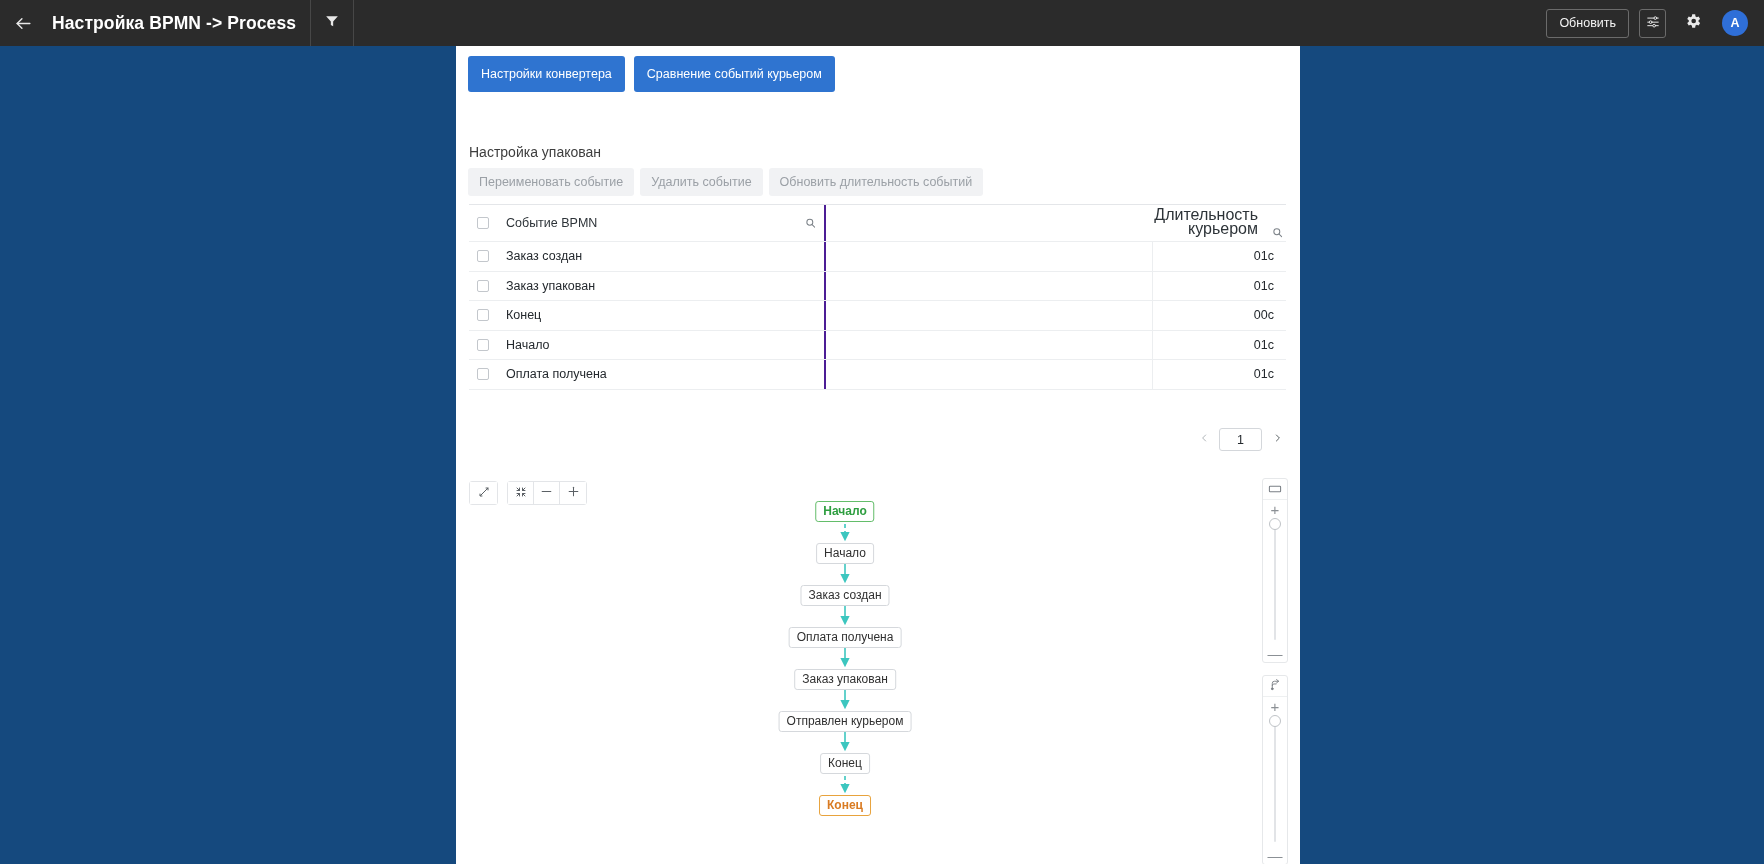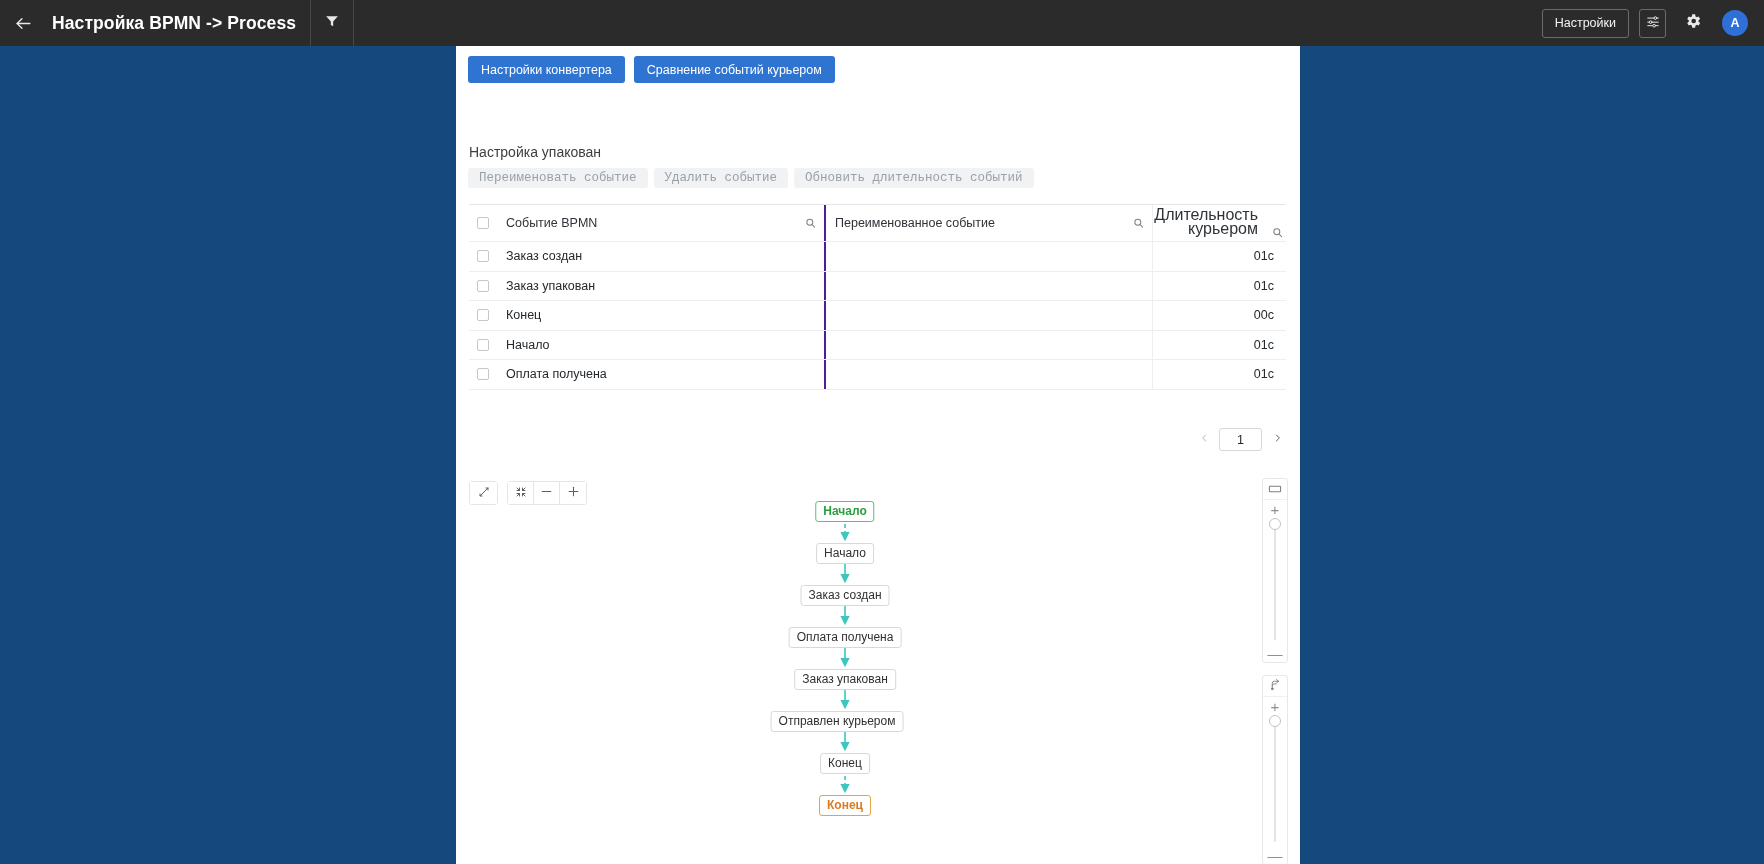--- a/index.html
+++ b/index.html
@@ -92,37 +92,37 @@
     width: 464px; height: 818px;
     background: #15497e;
   }
 
   
   .tabrow { position: absolute; top: 10px; left: 12px; display: flex; gap: 9px; }
   .tab-btn {
     background: #2f74d0; color: #ffffff;
     border: none; border-radius: 3px;
     font-size: 12.5px; font-family: "Liberation Sans", sans-serif;
-    height: 27px; padding: 0 13px;
+    height: 36px; padding: 0 13px;
     cursor: pointer; white-space: nowrap;
     display: flex; align-items: center;
   }
 
   .section-title {
     position: absolute; top: 98px; left: 13px;
     font-size: 14px; color: #3e3e3e;
   }
 
   
   .toolrow { position: absolute; top: 122px; left: 12px; display: flex; gap: 6px; }
   .tool-btn {
     background: #f1f2f4; color: #9ba0a6;
     border: none; border-radius: 3px;
-    font-size: 12.5px; font-family: Liberation Mono, monospace;
-    height: 20px; padding: 0 11px;
+    font-size: 12.5px; font-family: Liberation Sans, sans-serif;
+    height: 28px; padding: 0 11px;
     cursor: default; white-space: nowrap;
     display: flex; align-items: center;
   }
 
   
   .table {
     position: absolute; top: 158px; left: 13px;
     width: 817px;
     border-top: 1px solid #e4e6e9;
     font-size: 12.5px; color: #24292e;
@@ -274,21 +274,21 @@
     <div class="topbar-sep"></div>
     <div class="filter-btn">
       <span>
         <svg width="14" height="14" viewBox="0 0 24 24" fill="#e8e8e8">
           <polygon points="2,4 22,4 14,13 14,21 10,19 10,13"></polygon>
         </svg>
       </span>
     </div>
     <div class="topbar-sep"></div>
     <div class="topbar-spacer"></div>
-    <button class="edit-btn">Настройки</button>
+    <button class="edit-btn">Обновить</button>
     <div class="icon-sq-btn">
       <span>
         <svg width="14" height="14" viewBox="0 0 24 24" fill="none" stroke="#e8e8e8" stroke-width="1.7" stroke-linecap="round">
           <line x1="3" y1="7" x2="21" y2="7"></line>
             <circle cx="16" cy="7" r="2.3" fill="#2b2b2b"></circle>
           <line x1="3" y1="14" x2="21" y2="14"></line>
             <circle cx="8" cy="14" r="2.3" fill="#2b2b2b"></circle>
           <line x1="3" y1="20" x2="21" y2="20"></line>
             <circle cx="14" cy="20" r="2.3" fill="#2b2b2b"></circle>
         </svg>
@@ -335,29 +335,20 @@
           </div>
           <div class="c-name">
             <span>Событие BPMN</span>
             <span class="mag">
               <svg width="11" height="11" viewBox="0 0 24 24" fill="none" stroke="#7c8288" stroke-width="2.2">
                 <circle cx="10.5" cy="10.5" r="6.5"></circle>
                   <line x1="15.5" y1="15.5" x2="21" y2="21" stroke-linecap="round"></line>
               </svg>
             </span>
           </div>
-          <div class="c-ren">
-            <span>Переименованное событие</span>
-            <span class="mag">
-              <svg width="11" height="11" viewBox="0 0 24 24" fill="none" stroke="#7c8288" stroke-width="2.2">
-                <circle cx="10.5" cy="10.5" r="6.5"></circle>
-                  <line x1="15.5" y1="15.5" x2="21" y2="21" stroke-linecap="round"></line>
-              </svg>
-            </span>
-          </div>
           <div class="c-dur">
             <div class="dur-head">
               <div>Длительность</div>
               <div>курьером</div>
             </div>
             <span class="mag">
               <svg width="11" height="11" viewBox="0 0 24 24" fill="none" stroke="#7c8288" stroke-width="2.2">
                 <circle cx="10.5" cy="10.5" r="6.5"></circle>
                   <line x1="15.5" y1="15.5" x2="21" y2="21" stroke-linecap="round"></line>
               </svg>
@@ -489,21 +480,21 @@
           <line x1="376" y1="184" x2="376" y2="206" stroke="#3cc6bf" stroke-width="1.6" marker-end="url(#ah)"></line>
           <line x1="376" y1="226" x2="376" y2="248" stroke="#3cc6bf" stroke-width="1.6" marker-end="url(#ah)"></line>
           <line x1="376" y1="268" x2="376" y2="290" stroke="#3cc6bf" stroke-width="1.6" stroke-dasharray="4,3" marker-end="url(#ah)"></line>
         </svg>
 
         <div class="node start" style="left:376px; top:0px;">Начало</div>
         <div class="node" style="left:376px; top:42px;">Начало</div>
         <div class="node" style="left:376px; top:84px;">Заказ создан</div>
         <div class="node" style="left:376px; top:126px;">Оплата получена</div>
         <div class="node" style="left:376px; top:168px;">Заказ упакован</div>
-        <div class="node" style="left:368px; top:210px;">Отправлен курьером</div>
+        <div class="node" style="left:376px; top:210px;">Отправлен курьером</div>
         <div class="node" style="left:376px; top:252px;">Конец</div>
         <div class="node end" style="left:376px; top:294px;">Конец</div>
       </div>
 
       <div class="vpanel" style="top:432px; left:806px; height:185px;">
         <div class="vp-top">
           <span>
             <svg width="14" height="10" viewBox="0 0 20 14" fill="none" stroke="#7a7f85" stroke-width="1.5">
                 <rect x="2" y="3" width="16" height="8" rx="1"></rect>
               </svg>

